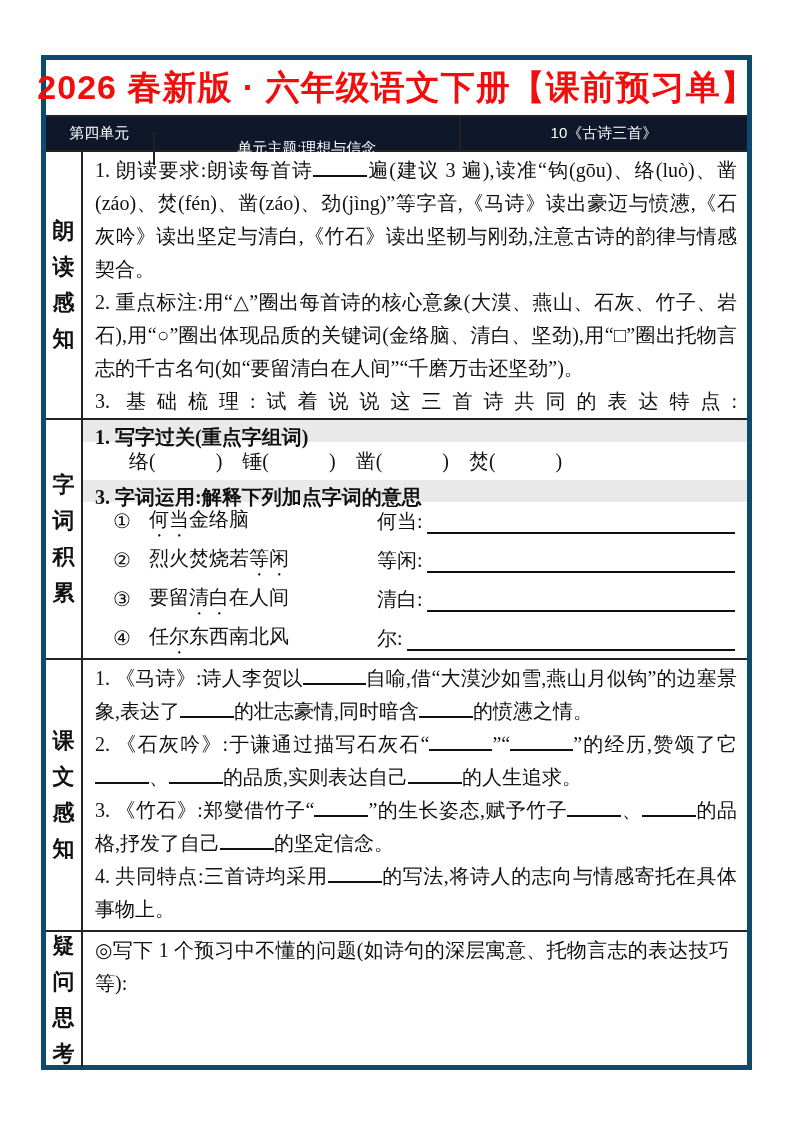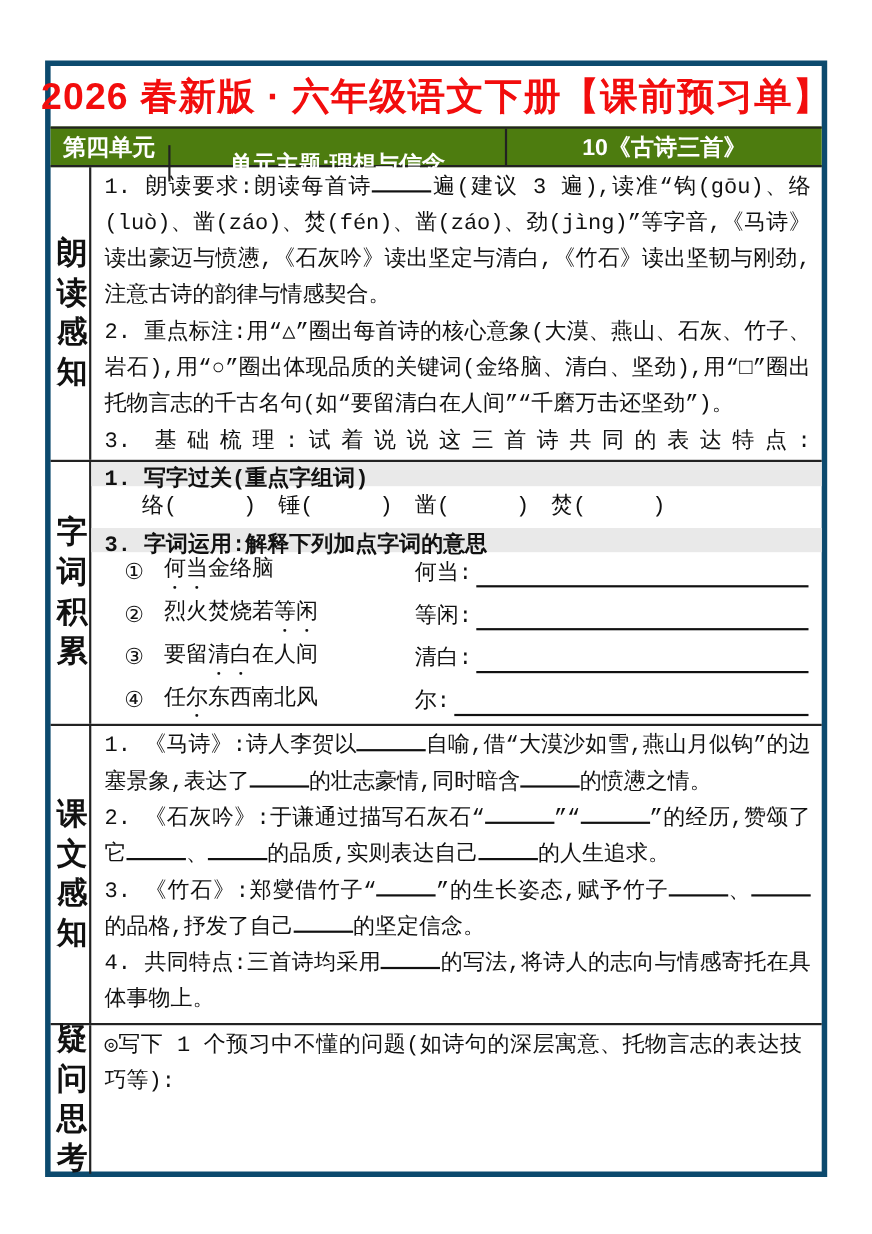--- a/index.html
+++ b/index.html
@@ -16,47 +16,47 @@
     height:55px; display:flex; align-items:center; justify-content:center;
     font-family:"Liberation Sans","DejaVu Sans",sans-serif;
     font-weight:900; font-size:34px; letter-spacing:1px; color:#f20d0d;
     white-space:nowrap;
   }
 
   
   .unit-bar {
     height:37px; display:flex;
     border-top:2px solid #222; border-bottom:2px solid #222;
-    background:#4d7c0f;
+    background:#0f172a;
     font-family:"Liberation Sans","DejaVu Sans",sans-serif;
-    font-weight:bold; font-size:21px; color:#fff;
+    font-weight:normal; font-size:15px; color:#fff;
   }
   .unit-cell { display:flex; align-items:center; justify-content:center; height:100%; }
   .unit-cell + .unit-cell { border-left:2px solid #222; }
   .uc-1 { width:15.2%; }
   .uc-2 { width:43.7%;margin-top:15px; }
   .uc-3 { flex:1; }
 
   
   .sec { display:flex; width:100%; }
   .sec + .sec { border-top:2px solid #222; }
   .sec-reading  { height:266px; }
   .sec-words    { height:240px; }
   .sec-course   { height:272px; }
   .sec-question { height:137px; }
 
   .sec-label {
     width:37px; border-right:2px solid #222; flex:none;
     display:flex; align-items:center; justify-content:center; text-align:center;
-    font-weight:bold; font-size:28px; line-height:36px;
+    font-weight:bold; font-size:22px; line-height:36px;
     word-break:break-all;
   }
   .sec-label span { display:block; width:24px; }
 
-  .sec-body { flex:1; min-width:0; padding:2px 10px 0 12px; font-size:20px; line-height:33px;font-family:Liberation Mono, monospace; }
+  .sec-body { flex:1; min-width:0; padding:2px 10px 0 12px; font-size:20px; line-height:33px; }
 
   .para { text-align:justify; }
 
   
   .blank {
     display:inline-block; height:1em;
     border-bottom:2px solid #111;
   }
 
   

